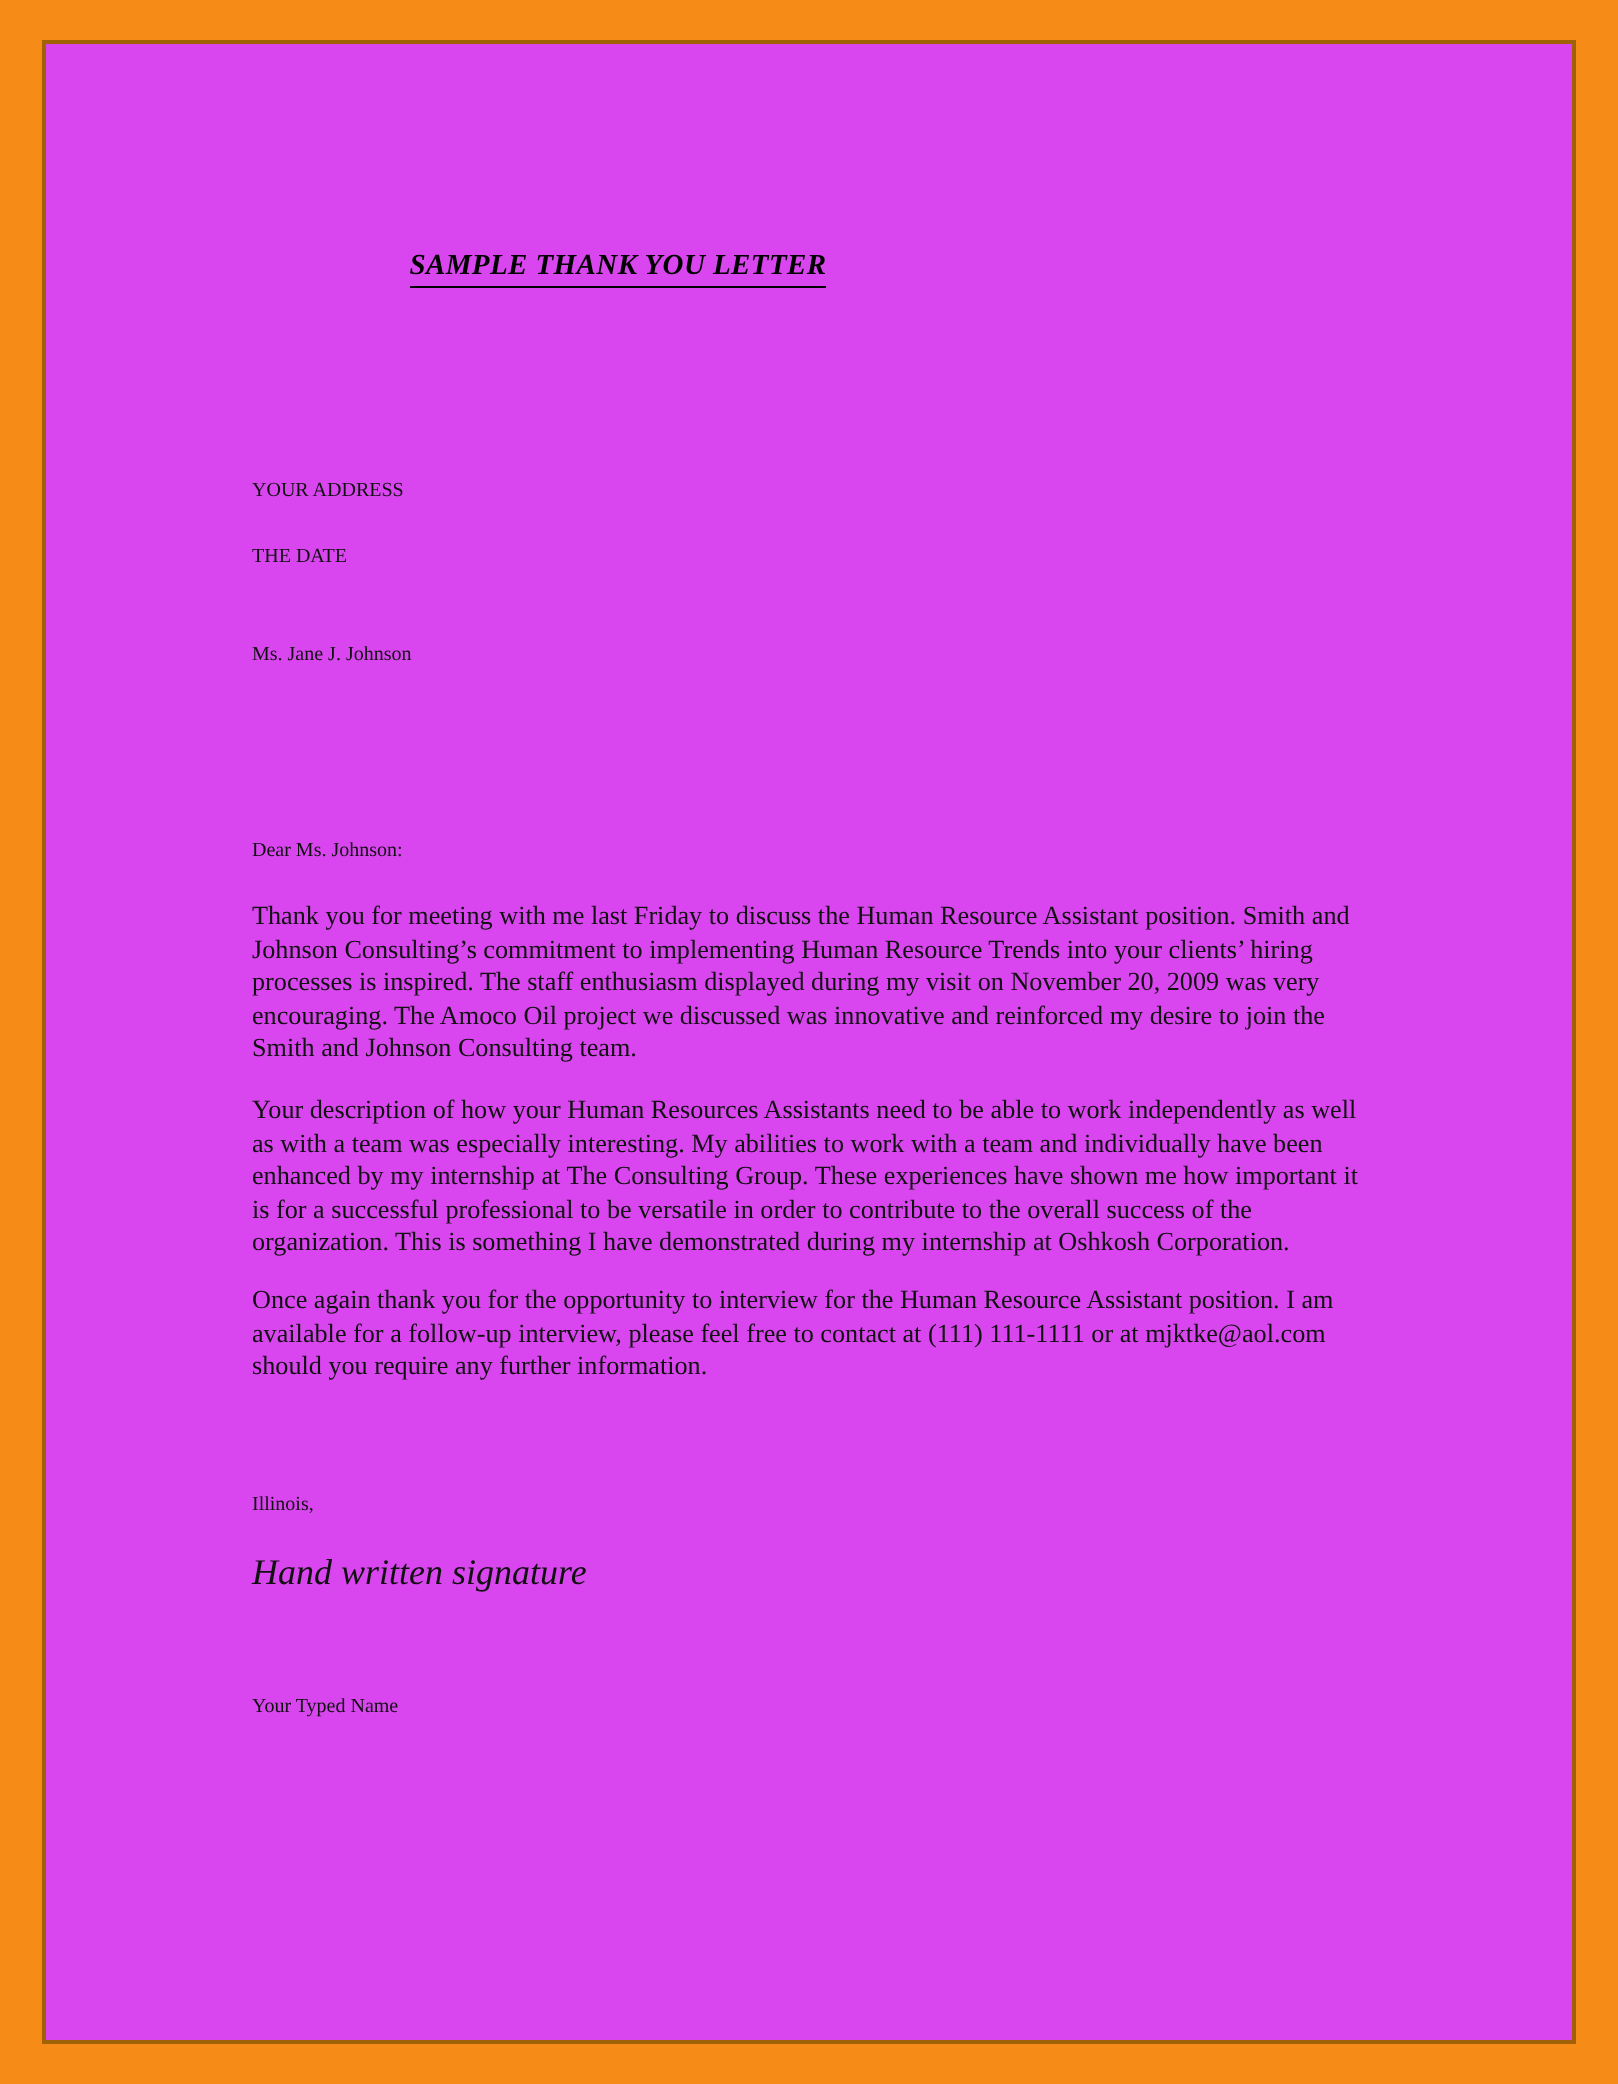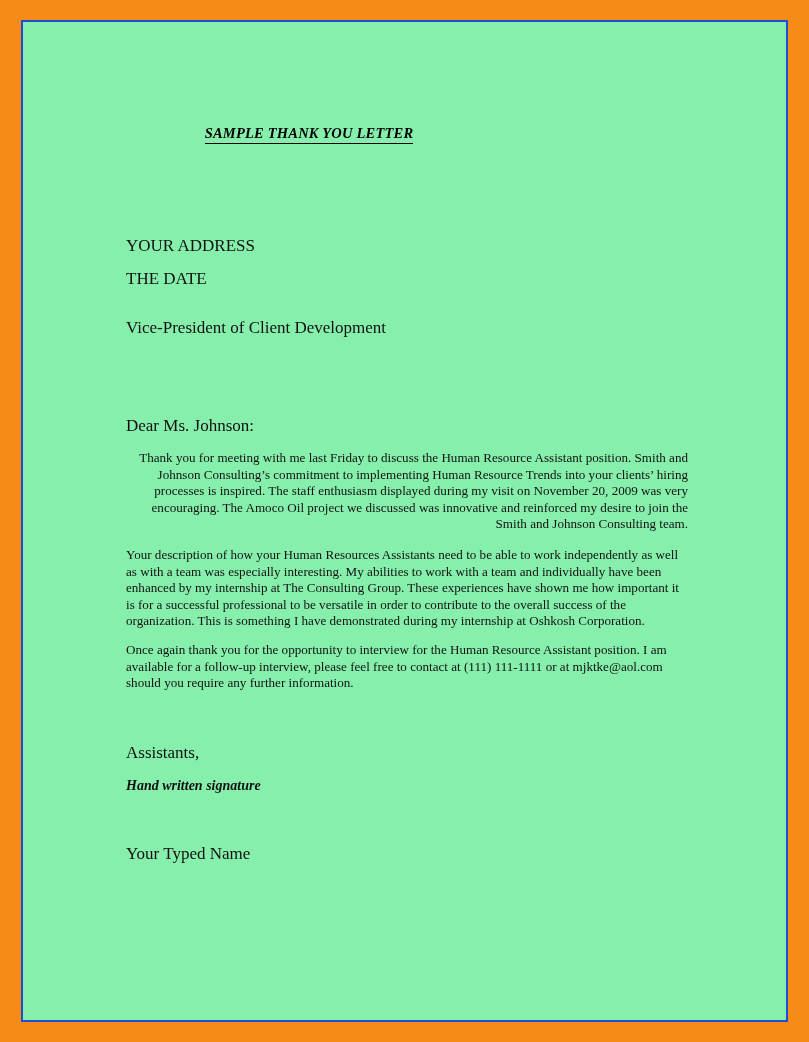--- a/index.html
+++ b/index.html
@@ -16,23 +16,23 @@
     overflow: hidden;
     font-family: "Liberation Serif", "DejaVu Serif", serif;
   }
   
   #sheet {
     position: absolute;
     left: 21px;
     top: 20px;
     width: 767px;
     height: 1002px;
-    background: #86efac;
+    background: #d946ef;
     box-sizing: border-box;
-    border: 2px solid #1d4ed8;
+    border: 2px solid #a16207;
     overflow: hidden;
   }
   #content {
     position: absolute;
     left: 103px;
     top: 0;
     width: 570px;
   }
 
   .doc-title {
@@ -52,47 +52,47 @@
   .doc-title span {
     border-bottom: 1.6px solid #000;
     padding-bottom: 1px;
     display: inline-block;
   }
 
   .blk {
     position: absolute;
     left: 0;
     width: 570px;
-    font-size: 17px;
+    font-size: 10px;
     line-height: 16.6px;
     color: #111;
   }
   .blk .line { display: block; white-space: pre; }
 
   .para {
     position: absolute;
     left: 0;
     width: 562px;
     font-size: 13.1px;
     line-height: 16.6px;
     color: #111;
     text-align: left;
   }
 
   .sig {
-    font-weight: bold;
+    font-weight: normal;
     font-style: italic;
-    font-size: 14px;
+    font-size: 18px;
   }
 
   .y-your-address { top: 216px; }
   .y-the-date     { top: 249px; }
   .y-recipient    { top: 298px; }
   .y-salutation   { top: 396px; }
-  .y-p1           { top: 428px; text-align: right; }
+  .y-p1           { top: 428px; }
   .y-p2           { top: 525px; }
   .y-p3           { top: 620px; }
   .y-closing      { top: 723px; }
   .y-signature    { top: 756px; }
   .y-typed        { top: 813px; margin-top: 11px; }
 </style>
 </head>
 <body>
 
 <div id="page">
@@ -102,32 +102,32 @@
       <span>SAMPLE THANK YOU LETTER</span>
     </div>
 
     <div id="content">
 
       <div class="blk y-your-address">YOUR ADDRESS</div>
 
       <div class="blk y-the-date">THE DATE</div>
 
       <div class="blk y-recipient">
-        <span class="line">Vice-President of Client Development</span>
+        <span class="line">Ms. Jane J. Johnson</span>
       </div>
 
       <div class="blk y-salutation">Dear Ms. Johnson:</div>
 
       <div class="para y-p1">Thank you for meeting with me last Friday to discuss the Human Resource Assistant position.  Smith and Johnson Consulting’s commitment to implementing Human Resource Trends into your clients’ hiring processes is inspired. The staff enthusiasm displayed during my visit on November 20, 2009 was very encouraging.  The Amoco Oil project we discussed was innovative and reinforced my desire to join the Smith and Johnson Consulting team.</div>
 
       <div class="para y-p2">Your description of how your Human Resources Assistants need to be able to work independently as well as with a team was especially interesting.  My abilities to work with a team and individually have been enhanced by my internship at The Consulting Group.  These experiences have shown me how important it is for a successful professional to be versatile in order to contribute to the overall success of the organization.  This is something I have demonstrated during my internship at Oshkosh Corporation.</div>
 
       <div class="para y-p3">Once again thank you for the opportunity to interview for the Human Resource Assistant position.  I am available for a follow-up interview, please feel free to contact at (111) 111-1111 or at mjktke@aol.com should you require any further information.</div>
 
-      <div class="blk y-closing">Assistants,</div>
+      <div class="blk y-closing">Illinois,</div>
 
       <div class="blk sig y-signature">Hand written signature</div>
 
       <div class="blk y-typed">Your Typed Name</div>
 
     </div>
   </div>
 </div>
 
 </body></html>

